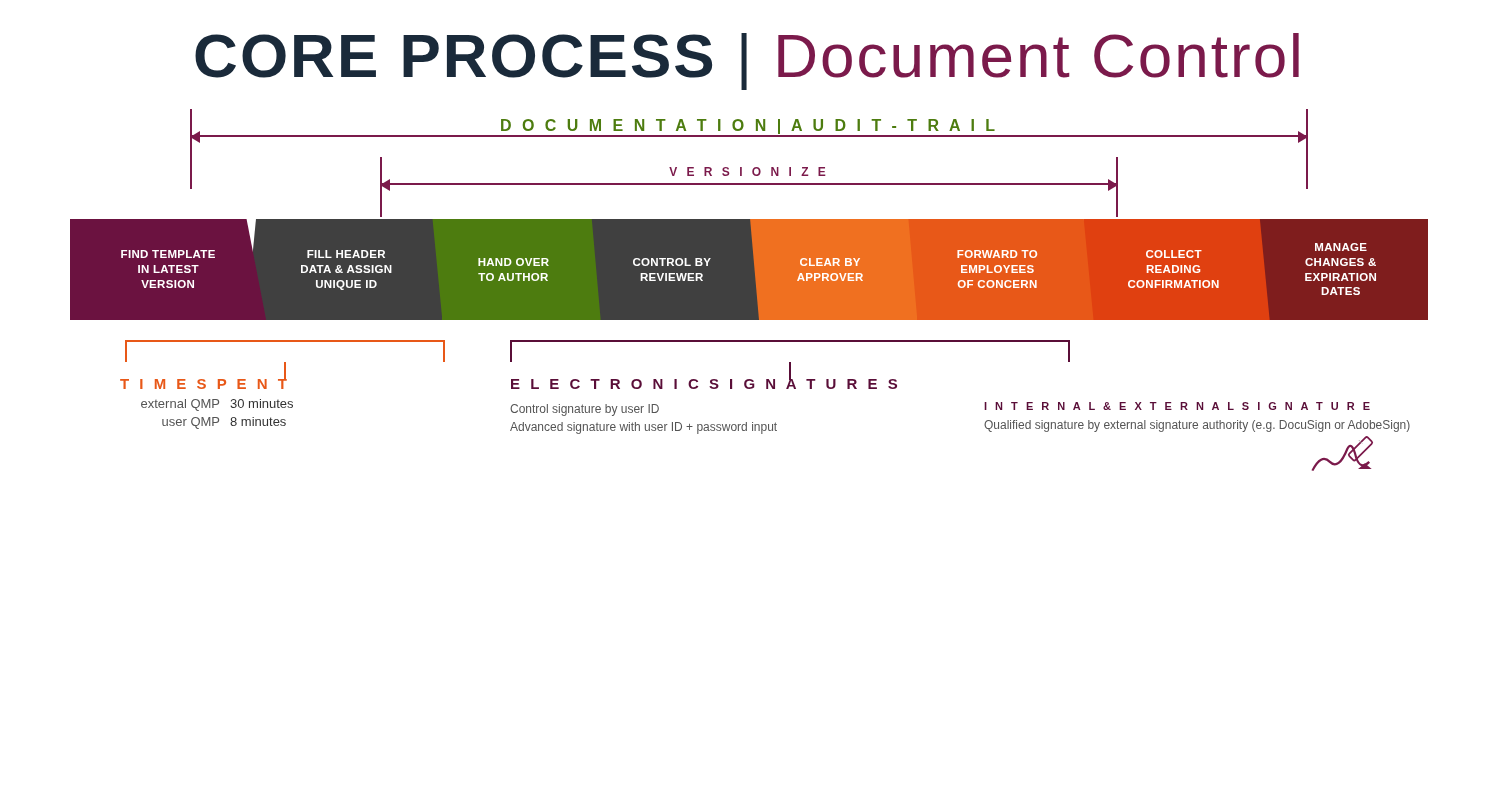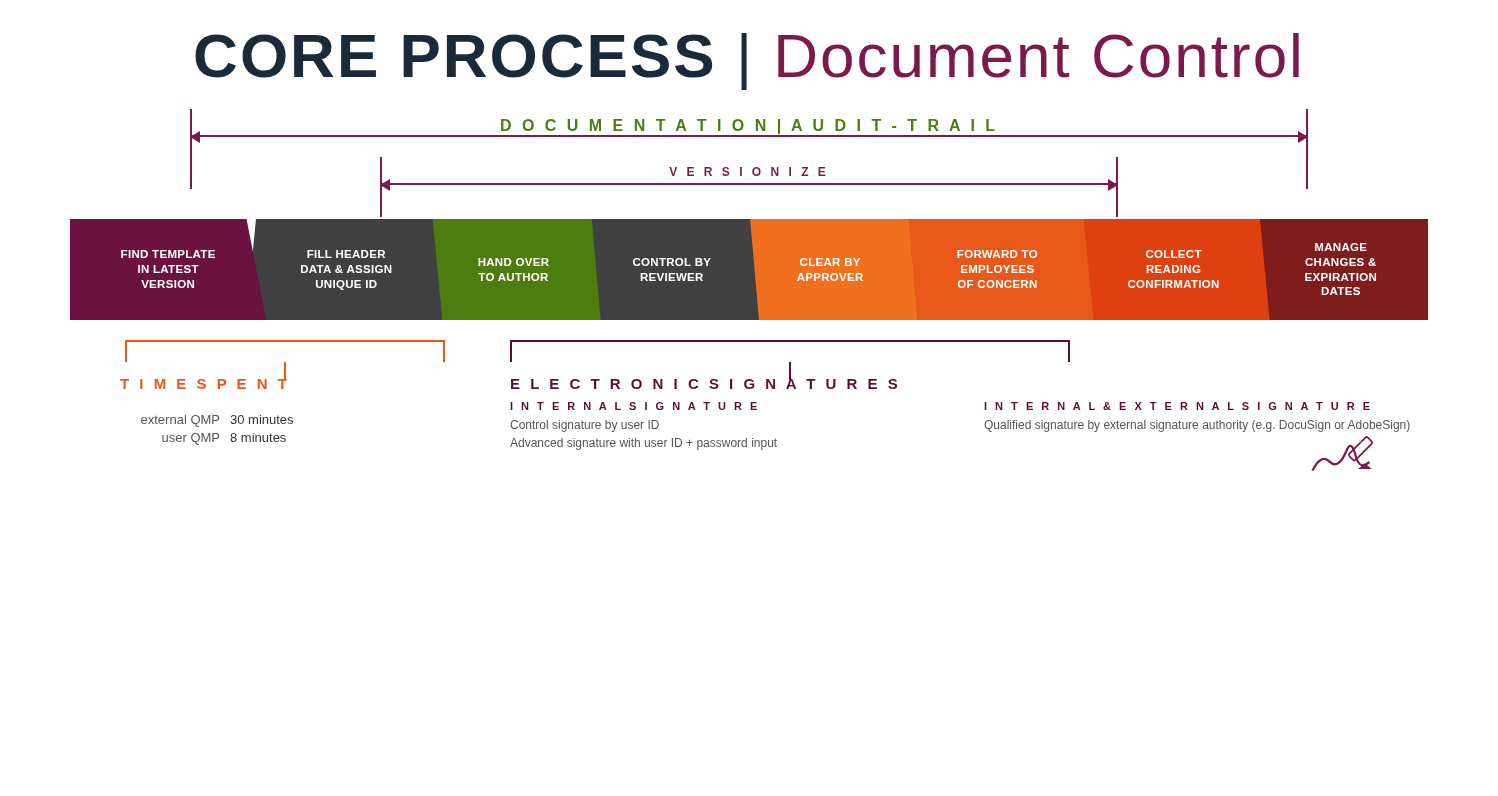--- a/index.html
+++ b/index.html
@@ -296,21 +296,21 @@
 
     .time-spent-content {
       padding-top: 5px;
       padding-left: 50px;
     }
     .time-spent-title {
       color: #e85818;
       font-size: 15px;
       letter-spacing: 3px;
       font-weight: 600;
-      margin-bottom: 20px;
+      margin-bottom: 4px;
     }
     .time-row {
       display: flex;
       gap: 10px;
       font-size: 13px;
       color: #333;
       margin-bottom: 3px;
     }
     .time-label {
       color: #555;
@@ -461,21 +461,20 @@
         <div style="position:absolute;right:0;top:0;width:2px;height:22px;background:#5a0e38;"></div>
         <div style="position:absolute;left:0;right:0;top:0;height:2px;background:#5a0e38;"></div>
         <div style="position:absolute;left:50%;top:22px;width:2px;height:18px;background:#5a0e38;transform:translateX(-50%);"></div>
       </div>
 
       <div class="esig-title">E L E C T R O N I C   S I G N A T U R E S</div>
 
       <div style="position:relative;">
         <div class="esig-columns">
           <div class="esig-col">
-            <div class="esig-col-title">I N T E R N A L   S I G N A T U R E</div>
             <div class="esig-col-text">Control signature by user ID</div>
             <div class="esig-col-text">Advanced signature with user ID + password input</div>
           </div>
           <div class="esig-col">
             <div class="esig-col-title">I N T E R N A L   &amp; E X T E R N A L   S I G N A T U R E</div>
             <div class="esig-col-text">Qualified signature by external signature authority (e.g. DocuSign or AdobeSign)</div>
           </div>
         </div>
 
         <div class="sig-icon-area">

